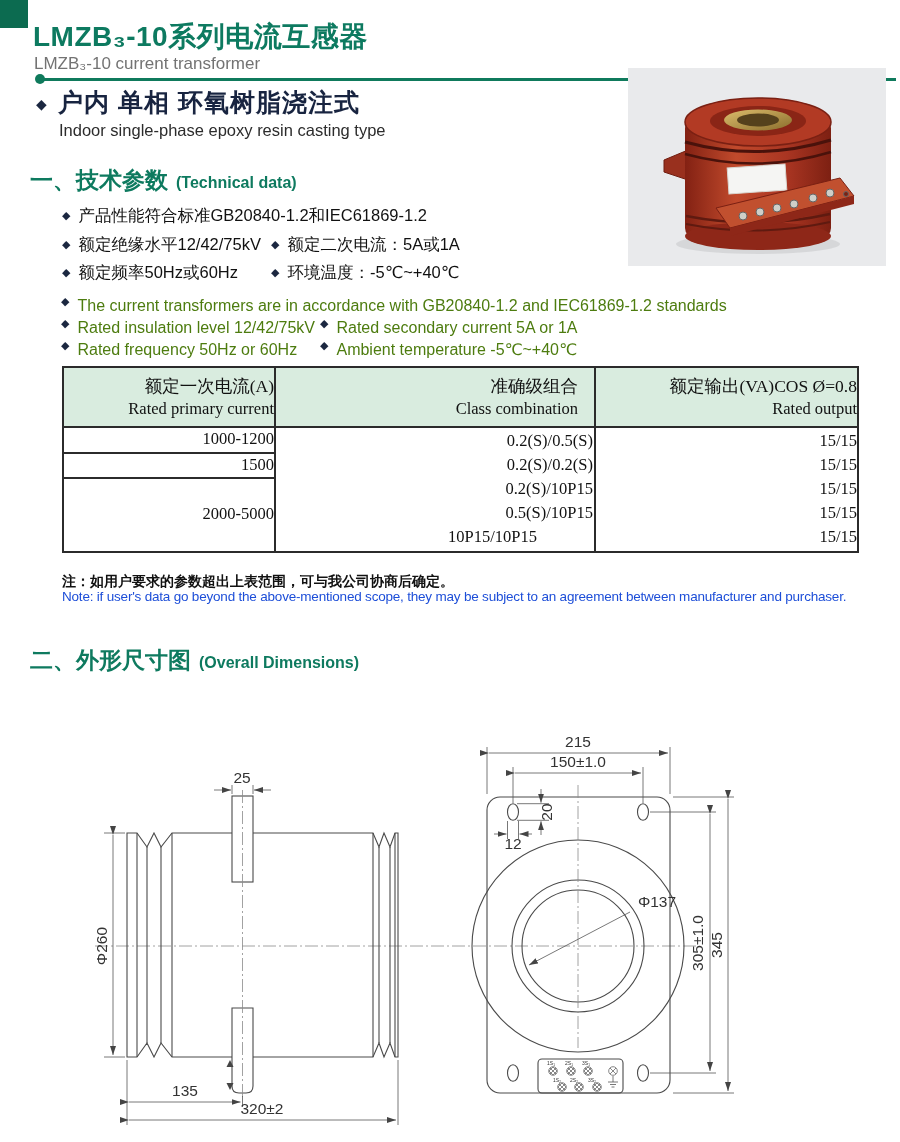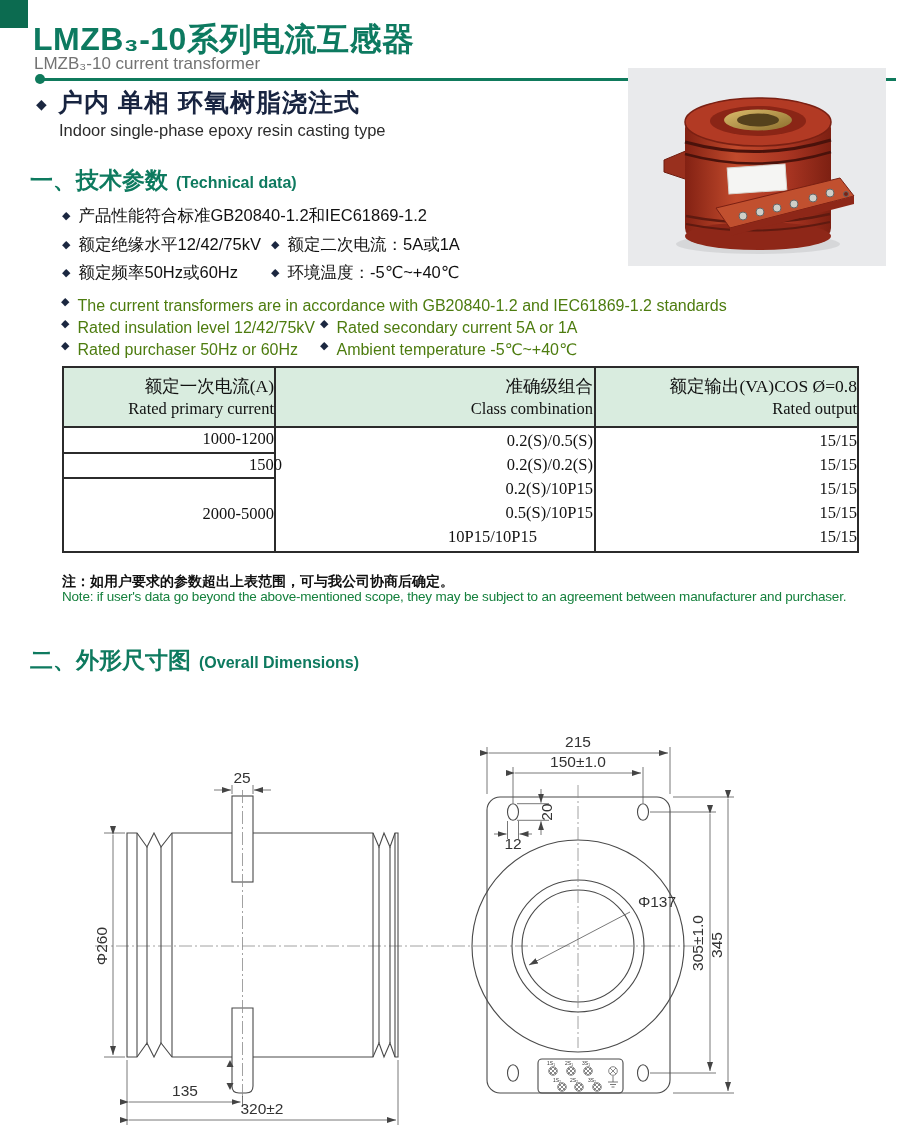--- a/index.html
+++ b/index.html
@@ -1,20 +1,20 @@
 <!DOCTYPE html>
 <html><head>
 <meta charset="utf-8">
 <style>
   html,body{margin:0;padding:0;background:#fff;}
   .page{position:relative;width:900px;height:1142px;background:#ffffff;overflow:hidden;
         font-family:"Liberation Sans","DejaVu Sans",sans-serif;color:#1a1a1a;}
   .abs{position:absolute;}
   .corner{left:0;top:0;width:28px;height:28px;background:#0c6b50;}
-  .title-cn{left:33px;top:18px;font-size:32px;font-weight:bold;color:#0d7a60;letter-spacing:.5px;white-space:nowrap;}
+  .title-cn{left:33px;top:18px;font-size:28px;font-weight:bold;color:#0d7a60;letter-spacing:.5px;white-space:nowrap;}
   .title-en{left:34px;top:54px;font-size:17px;color:#737373;white-space:nowrap;}
   .divider{left:36px;top:78px;width:860px;height:2.5px;background:#0f7a5c;}
   .divider-dot{left:35px;top:74px;width:10px;height:10px;border-radius:50%;background:#0f7a5c;}
   .feature-dm{left:36px;top:96px;font-size:14px;color:#1b2740;}
   .feature-cn{left:58px;top:86px;font-size:25px;font-weight:bold;color:#182440;letter-spacing:1px;white-space:nowrap;}
   .feature-en{left:59px;top:121px;font-size:16.5px;color:#2c2c2c;white-space:nowrap;}
   .sec-head{font-size:23px;font-weight:bold;color:#0e7a5f;white-space:nowrap;}
   .sec-head .en{font-size:16px;font-weight:bold;margin-left:8px;}
   .s1{left:30px;top:165px;}
   .s2{left:30px;top:645px;}
@@ -27,21 +27,21 @@
        font-family:"Liberation Serif","DejaVu Serif",serif;}
   .tbl .hdrbg{left:0;top:0;width:793px;height:58px;background:#d9ecdf;}
   .tbl .vline{top:0;bottom:0;width:1.5px;background:#2b2b2b;}
   .tbl .hline{height:2px;background:#2b2b2b;}
   .tbl .hline2{height:1.5px;background:#2b2b2b;}
   .cellc{text-align:right;}
   .th-cn{font-size:17.5px;color:#111;height:26px;line-height:30px;}
   .th-en{font-size:16.5px;color:#111;height:26px;line-height:24px;}
   .td{font-size:16.5px;color:#111;height:24px;line-height:24px;}
   .note-cn{left:62px;top:573px;font-size:14px;font-weight:bold;color:#111;white-space:nowrap;}
-  .note-en{left:62px;top:589px;font-size:13.5px;color:#15803d;white-space:nowrap;letter-spacing:-0.2px;}
+  .note-en{left:62px;top:589px;font-size:13.5px;color:#1d4ed8;white-space:nowrap;letter-spacing:-0.2px;}
   
   .drawings{left:0;top:700px;}
   .drawings text{font-family:"Liberation Sans","DejaVu Sans",sans-serif;fill:#333;}
   .dimtxt{font-size:15.5px;}
   .tinytxt{font-size:5px;fill:#444;}
   .photo{left:628px;top:68px;}
 </style>
 </head>
 <body>
 
@@ -130,50 +130,50 @@
   <div class="abs bullet" style="left:61px;top:310px;">
     <span class="dm">◆</span>
       <span class="b-en">Rated  insulation level 12/42/75kV</span>
     </div>
   <div class="abs bullet" style="left:320px;top:310px;">
     <span class="dm">◆</span>
       <span class="b-en">Rated  secondary current 5A or 1A</span>
     </div>
   <div class="abs bullet" style="left:61px;top:332px;">
     <span class="dm">◆</span>
-      <span class="b-en">Rated  purchaser 50Hz or 60Hz</span>
+      <span class="b-en">Rated  frequency 50Hz or 60Hz</span>
     </div>
   <div class="abs bullet" style="left:320px;top:332px;">
     <span class="dm">◆</span>
       <span class="b-en">Ambient temperature  -5℃~+40℃</span>
     </div>
 
   <div class="abs tbl">
     <div class="abs hdrbg"></div>
     <div class="abs vline" style="left:210px;"></div>
     <div class="abs vline" style="left:530px;"></div>
     <div class="abs hline" style="top:58px;left:0;width:793px;"></div>
     <div class="abs hline2" style="top:84px;left:0;width:210px;"></div>
     <div class="abs hline2" style="top:109px;left:0;width:210px;"></div>
 
     <div class="abs cellc" style="left:0;top:3px;width:210px;">
       <div class="th-cn">额定一次电流(A)</div>
       <div class="th-en">Rated  primary current</div>
     </div>
-    <div class="abs cellc" style="left:212px;top:3px;width:317px;">
+    <div class="abs cellc" style="left:197px;top:3px;width:317px;">
       <div class="th-cn">准确级组合</div>
       <div class="th-en">Class combination</div>
     </div>
     <div class="abs cellc" style="left:532px;top:3px;width:261px;">
       <div class="th-cn">额定输出(VA)COS Ø=0.8</div>
       <div class="th-en">Rated output</div>
     </div>
 
     <div class="abs cellc td" style="left:0;top:59px;width:210px;">1000-1200</div>
-    <div class="abs cellc td" style="left:0;top:85px;width:210px;padding-left:8px;">1500</div>
+    <div class="abs cellc td" style="left:0;top:85px;width:210px;">1500</div>
     <div class="abs cellc td" style="left:0;top:134px;width:210px;">2000-5000</div>
 
     <div class="abs cellc td" style="left:212px;top:61px;width:317px;">0.2(S)/0.5(S)</div>
     <div class="abs cellc td" style="left:212px;top:85px;width:317px;">0.2(S)/0.2(S)</div>
     <div class="abs cellc td" style="left:212px;top:109px;width:317px;">0.2(S)/10P15</div>
     <div class="abs cellc td" style="left:212px;top:133px;width:317px;">0.5(S)/10P15</div>
     <div class="abs cellc td" style="left:212px;top:157px;width:261px;">10P15/10P15</div>
 
     <div class="abs cellc td" style="left:532px;top:61px;width:261px;">15/15</div>
     <div class="abs cellc td" style="left:532px;top:85px;width:261px;">15/15</div>

